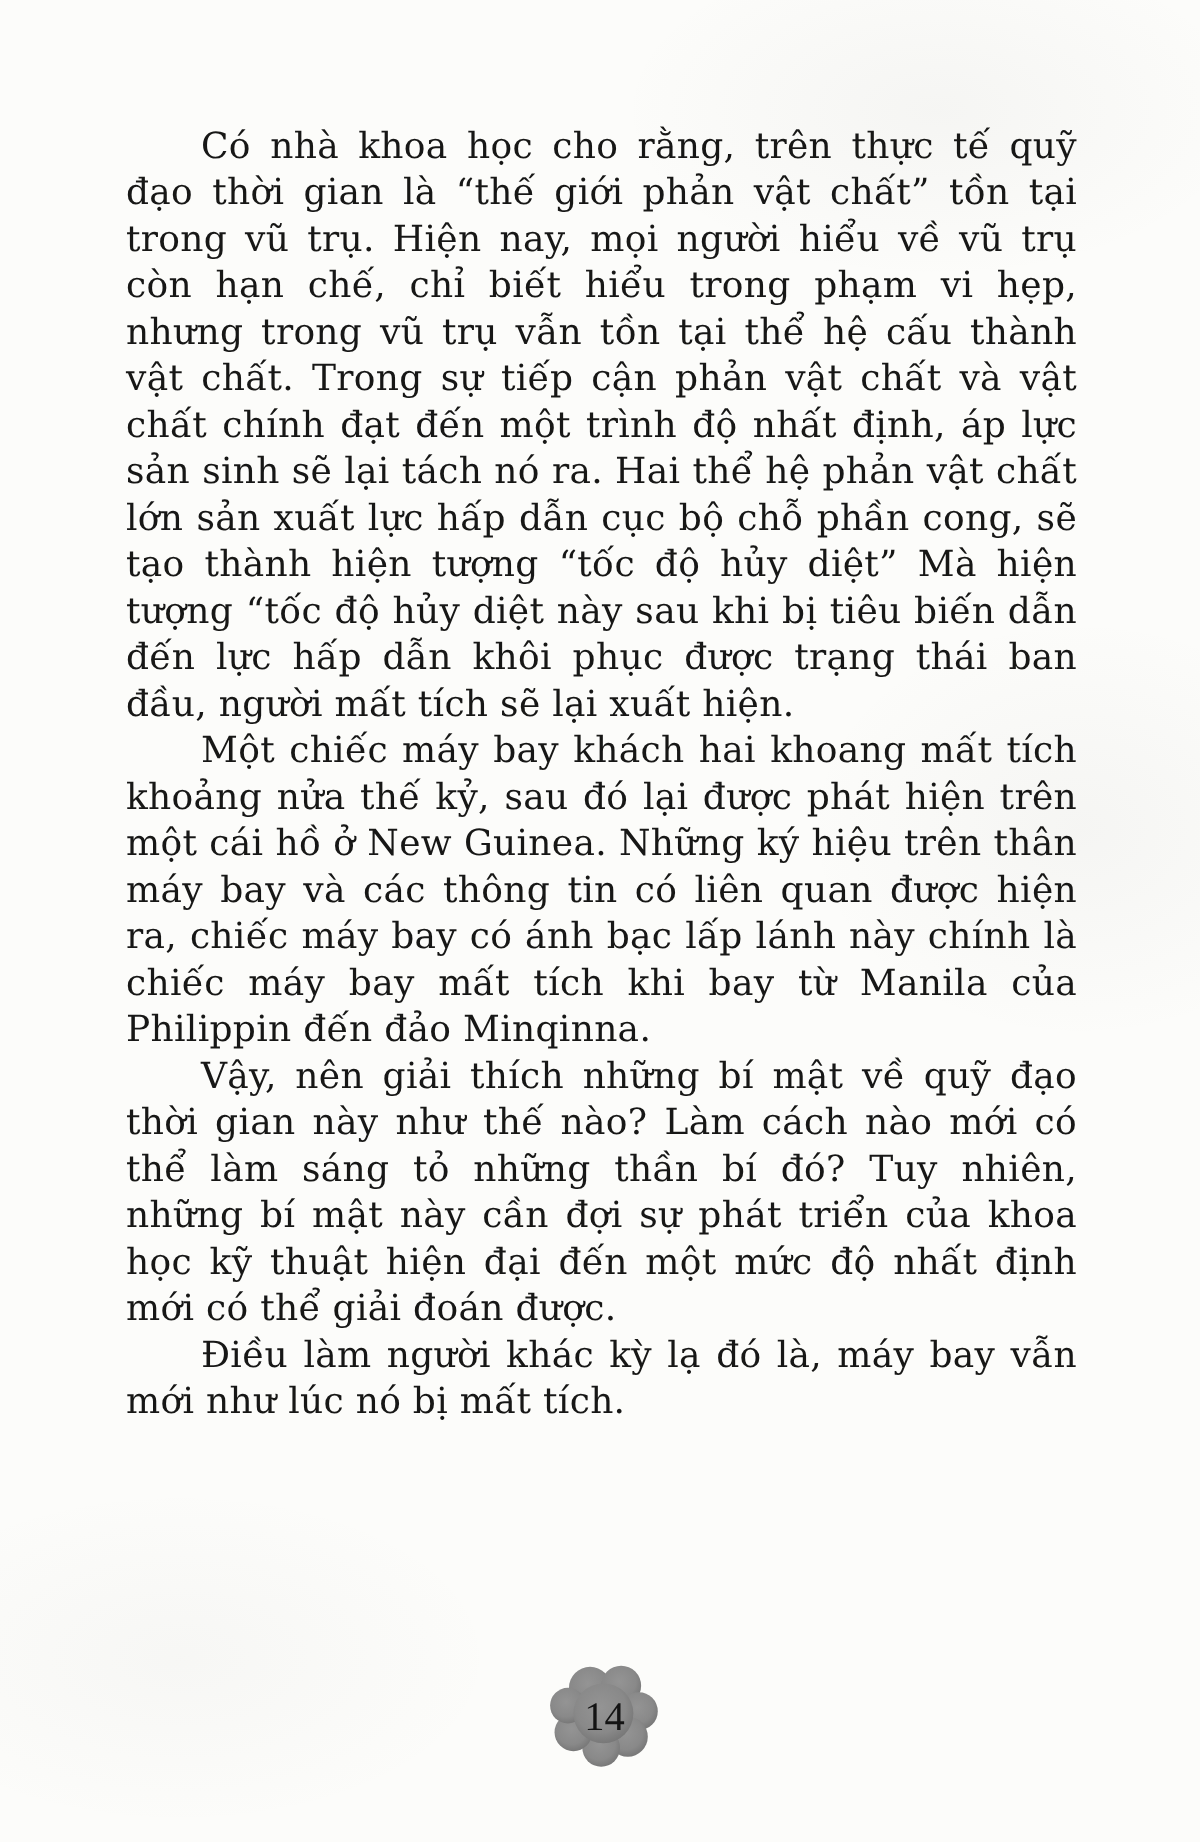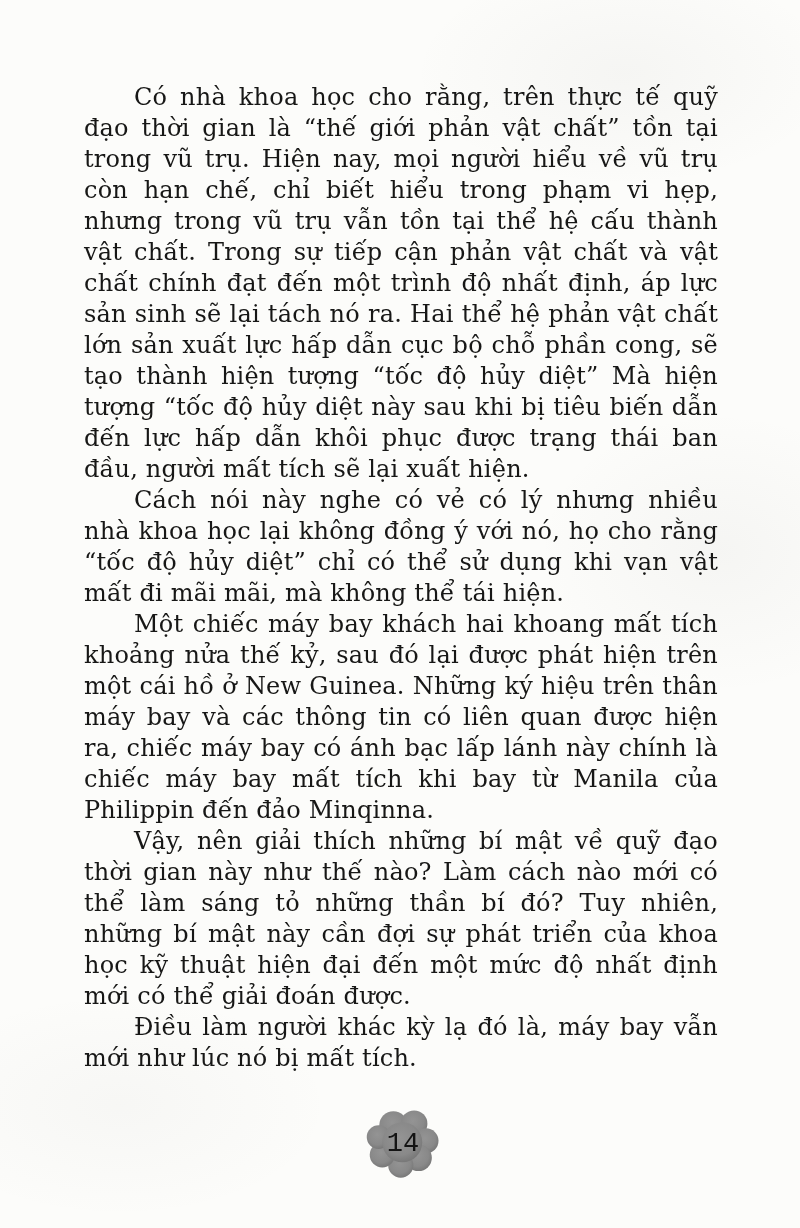--- a/index.html
+++ b/index.html
@@ -51,36 +51,35 @@
   }
   .page-number {
     position: absolute;
     left: 0;
     top: 0;
     width: 100%;
     height: 100%;
     display: flex;
     align-items: center;
     justify-content: center;
-    font-family: Liberation Mono, monospace;
+    font-family: Liberation Serif, serif;
     font-size: 27px;
     color: #141414;
     padding-top: 2px;
     box-sizing: border-box;
   }
 </style>
 </head>
 <body>
 
 <div class="page">
 
   <div class="text-block">
 
   <p class="para">Có nhà khoa học cho rằng, trên thực tế quỹ đạo thời gian là “thế giới phản vật chất” tồn tại trong vũ trụ. Hiện nay, mọi người hiểu về vũ trụ còn hạn chế, chỉ biết hiểu trong phạm vi hẹp, nhưng trong vũ trụ vẫn tồn tại thể hệ cấu thành vật chất. Trong sự tiếp cận phản vật chất và vật chất chính đạt đến một trình độ nhất định, áp lực sản sinh sẽ lại tách nó ra. Hai thể hệ phản vật chất lớn sản xuất lực hấp dẫn cục bộ chỗ phần cong, sẽ tạo thành hiện tượng “tốc độ hủy diệt” Mà hiện tượng “tốc độ hủy diệt này sau khi bị tiêu biến dẫn đến lực hấp dẫn khôi phục được trạng thái ban đầu, người mất tích sẽ lại xuất hiện.</p>
-      <p class="para">Cách nói này nghe có vẻ có lý nhưng nhiều nhà khoa học lại không đồng ý với nó, họ cho rằng “tốc độ hủy diệt” chỉ có thể sử dụng khi vạn vật mất đi mãi mãi, mà không thể tái hiện.</p>
       <p class="para">Một chiếc máy bay khách hai khoang mất tích khoảng nửa thế kỷ, sau đó lại được phát hiện trên một cái hồ ở New Guinea. Những ký hiệu trên thân máy bay và các thông tin có liên quan được hiện ra, chiếc máy bay có ánh bạc lấp lánh này chính là chiếc máy bay mất tích khi bay từ Manila của Philippin đến đảo Minqinna.</p>
       <p class="para">Vậy, nên giải thích những bí mật về quỹ đạo thời gian này như thế nào? Làm cách nào mới có thể làm sáng tỏ những thần bí đó? Tuy nhiên, những bí mật này cần đợi sự phát triển của khoa học kỹ thuật hiện đại đến một mức độ nhất định mới có thể giải đoán được.</p>
       <p class="para">Điều làm người khác kỳ lạ đó là, máy bay vẫn mới như lúc nó bị mất tích.</p>
     </div>
 
   <div class="page-number-badge">
     <svg viewBox="0 0 100 100" aria-hidden="true">
       <defs>
         <radialGradient id="blobGrad" cx="45%" cy="40%" r="70%">
           <stop offset="0%" stop-color="#949494"></stop>

